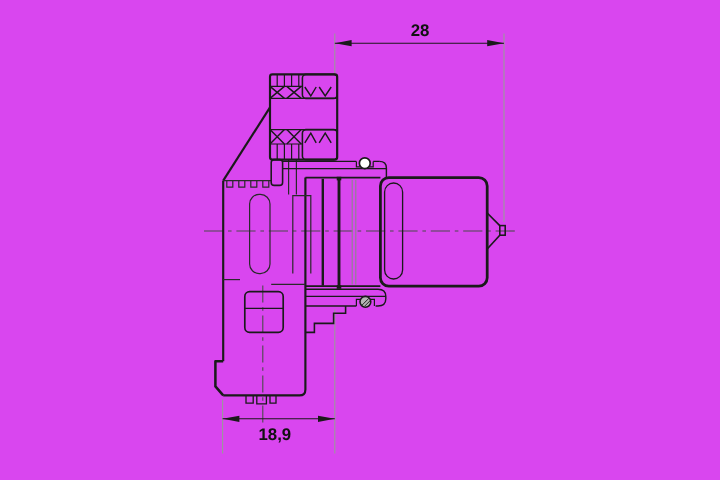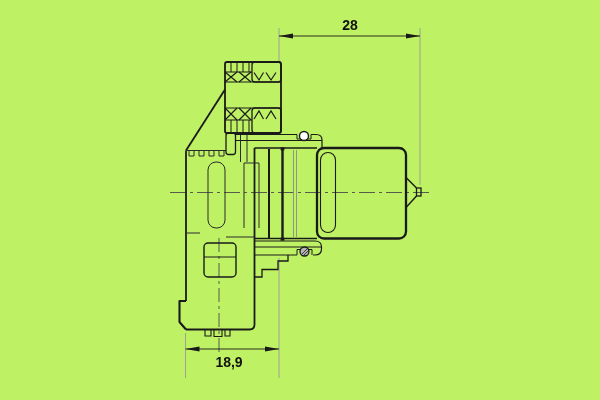--- a/index.html
+++ b/index.html
@@ -1,19 +1,19 @@
 <!DOCTYPE html>
 <html><head>
 <meta charset="utf-8">
 <style>
   html,body{margin:0;padding:0;background:#ffffff;}
   .stage{
     position:relative;
     width:600px;height:400px;
-    background:#bef264;
+    background:#d946ef;
     overflow:hidden;
     font-family:"Liberation Sans", sans-serif;
   }
   svg{display:block;}
   .dim-text{
     font-family:"Liberation Sans", sans-serif;
     font-weight:700;
     font-size:14px;
     fill:#111111;
   }

